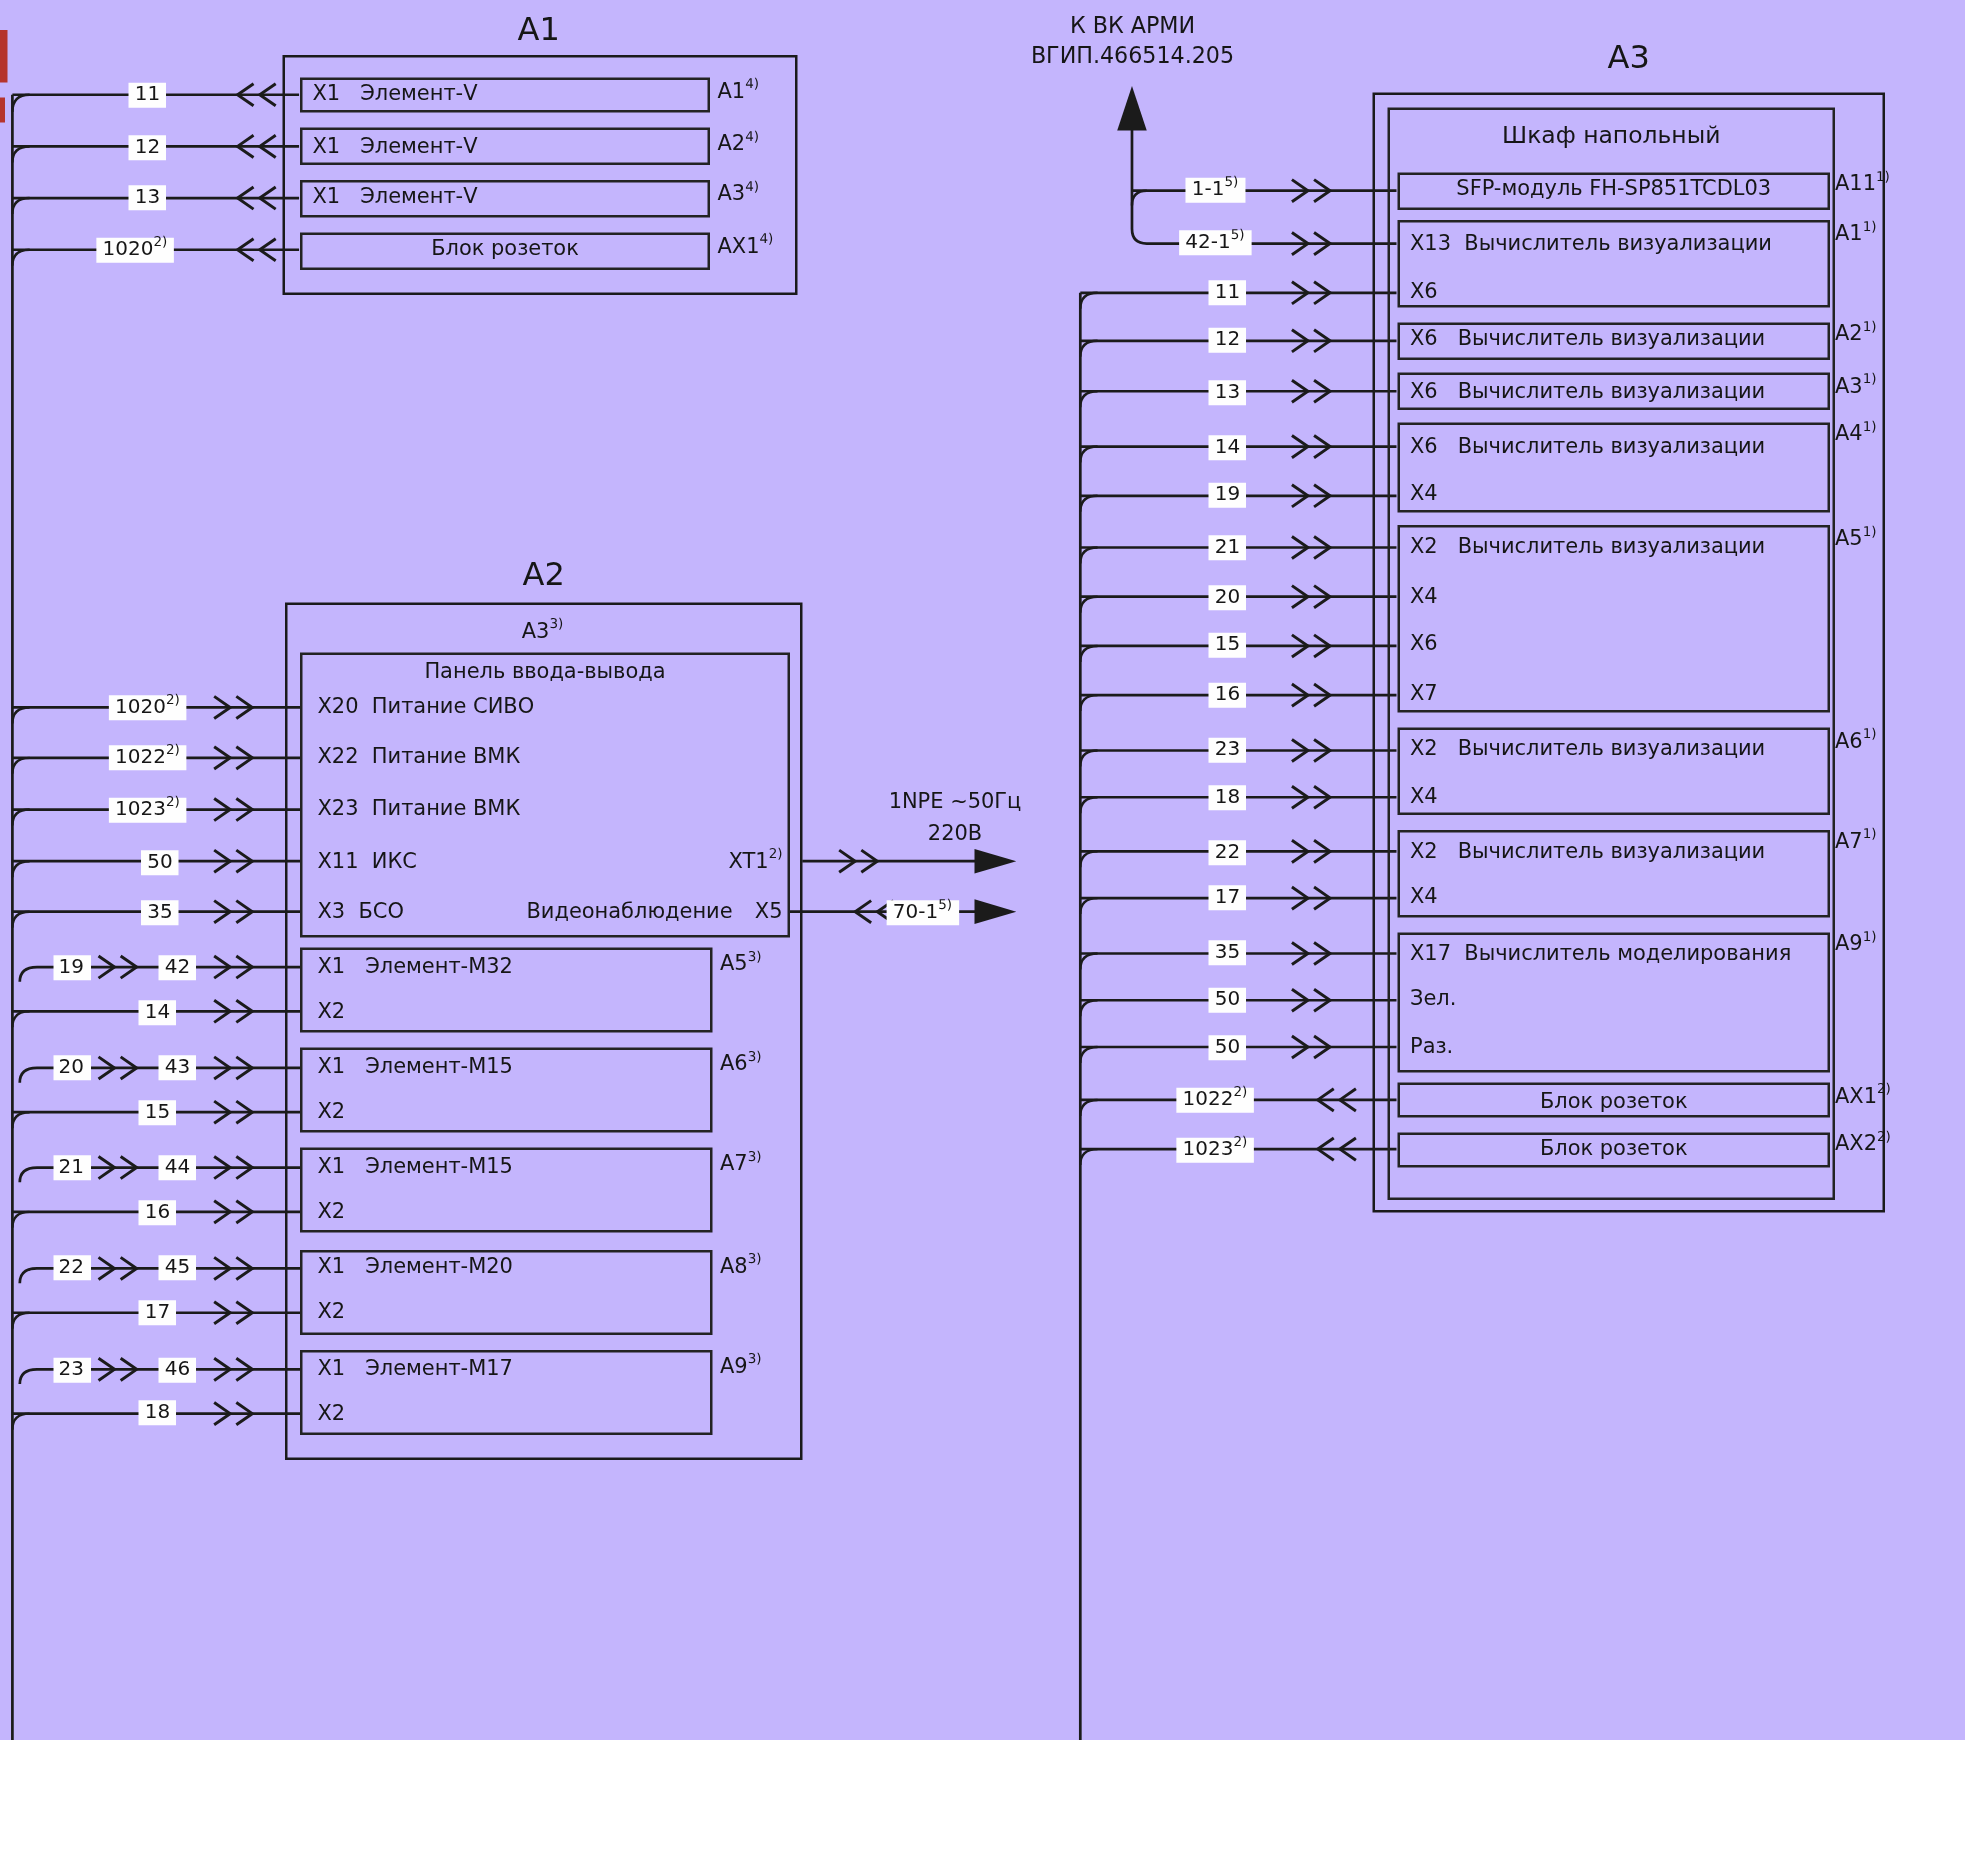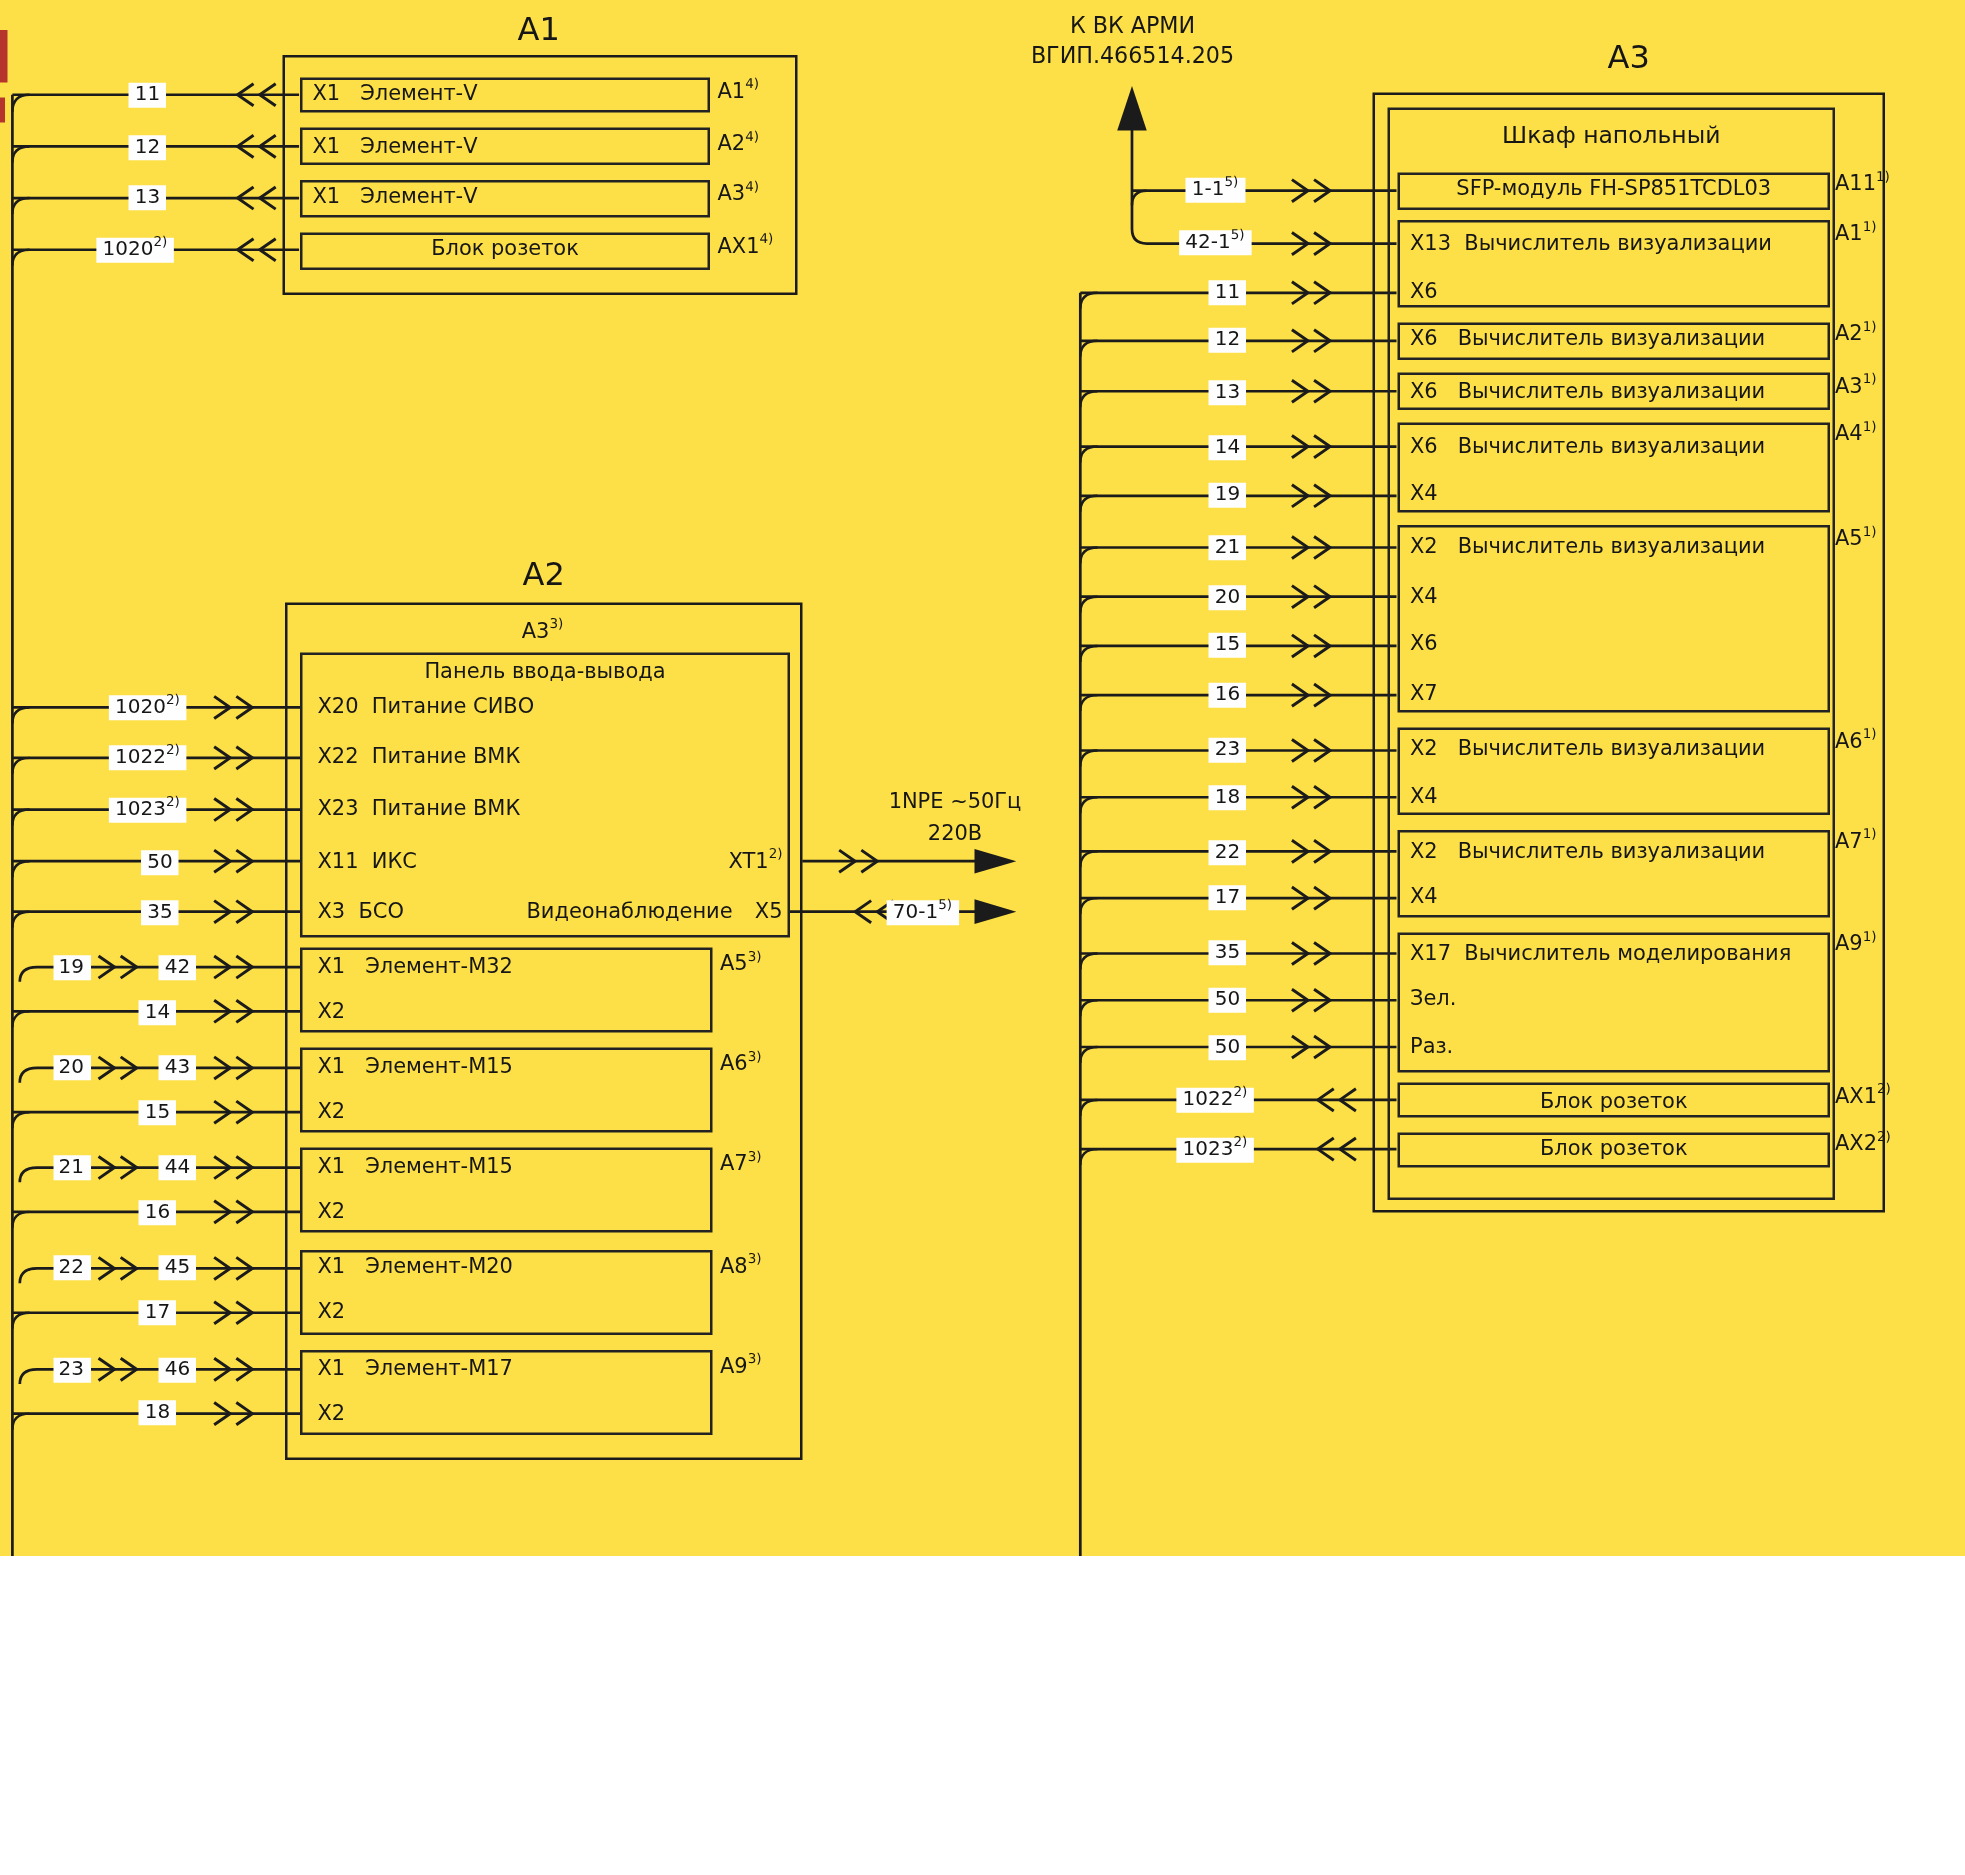--- a/index.html
+++ b/index.html
@@ -1,17 +1,17 @@
 <!DOCTYPE html>
 <html style="font-size:7.9px"><head>
 <meta charset="utf-8">
 <style>
   *{margin:0;padding:0;box-sizing:border-box;}
   body{background:#ffffff;}
-  .viewport{position:relative;width:1965px;height:1556px;background:#fde047;overflow:hidden;}
+  .viewport{position:relative;width:1965px;height:1740px;background:#c4b5fd;overflow:hidden;}
   .canvas{position:absolute;left:0;top:0;width:786px;height:750px;
           transform:scale(2.5);transform-origin:0 0;
           font-family:"DejaVu Sans","Liberation Sans",sans-serif;color:#161616;}
   svg.wires{position:absolute;left:0;top:0;}
   .w{fill:none;stroke:#1b1b1b;stroke-width:2.2;stroke-linecap:butt;stroke-linejoin:round;}
   .fil{fill:none;stroke:#1b1b1b;stroke-width:2;}
   .box{position:absolute;border:1.7px solid #1b1b1b;}
   .ibox{position:absolute;border:0.9px solid #232323;}
   .txt{position:absolute;font-size:8.4px;line-height:11.8px;white-space:pre;}
   .ctr{text-align:center;}

